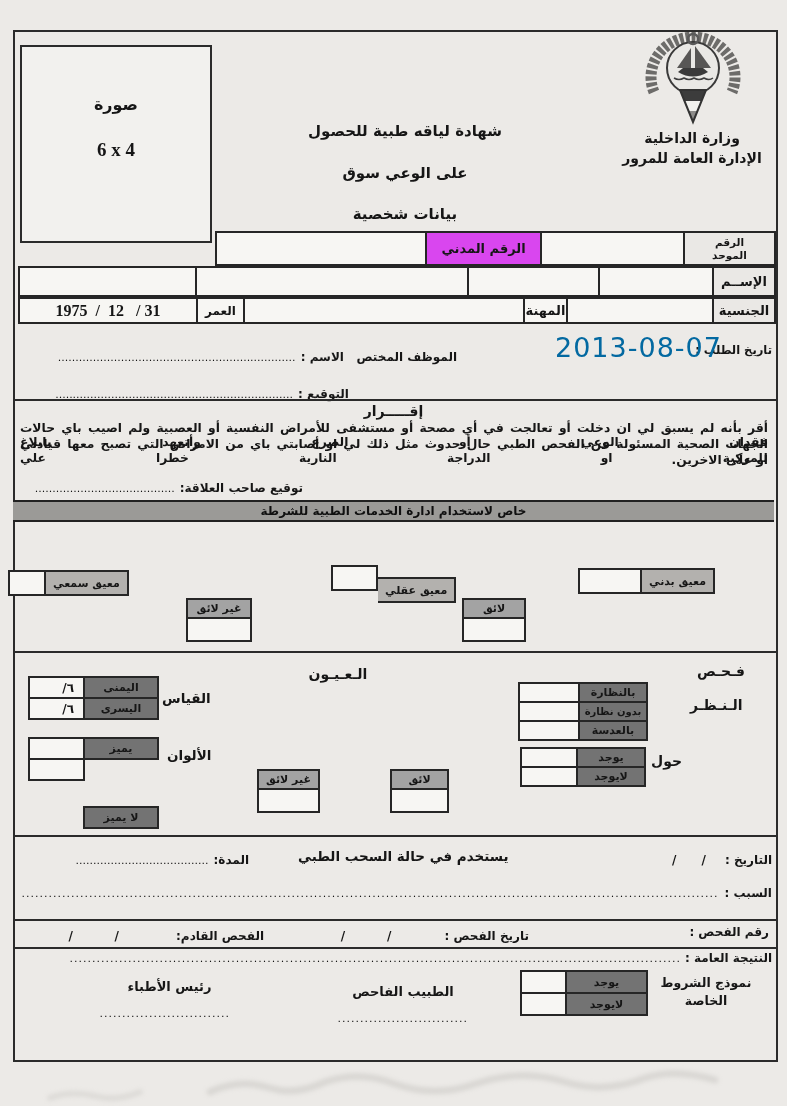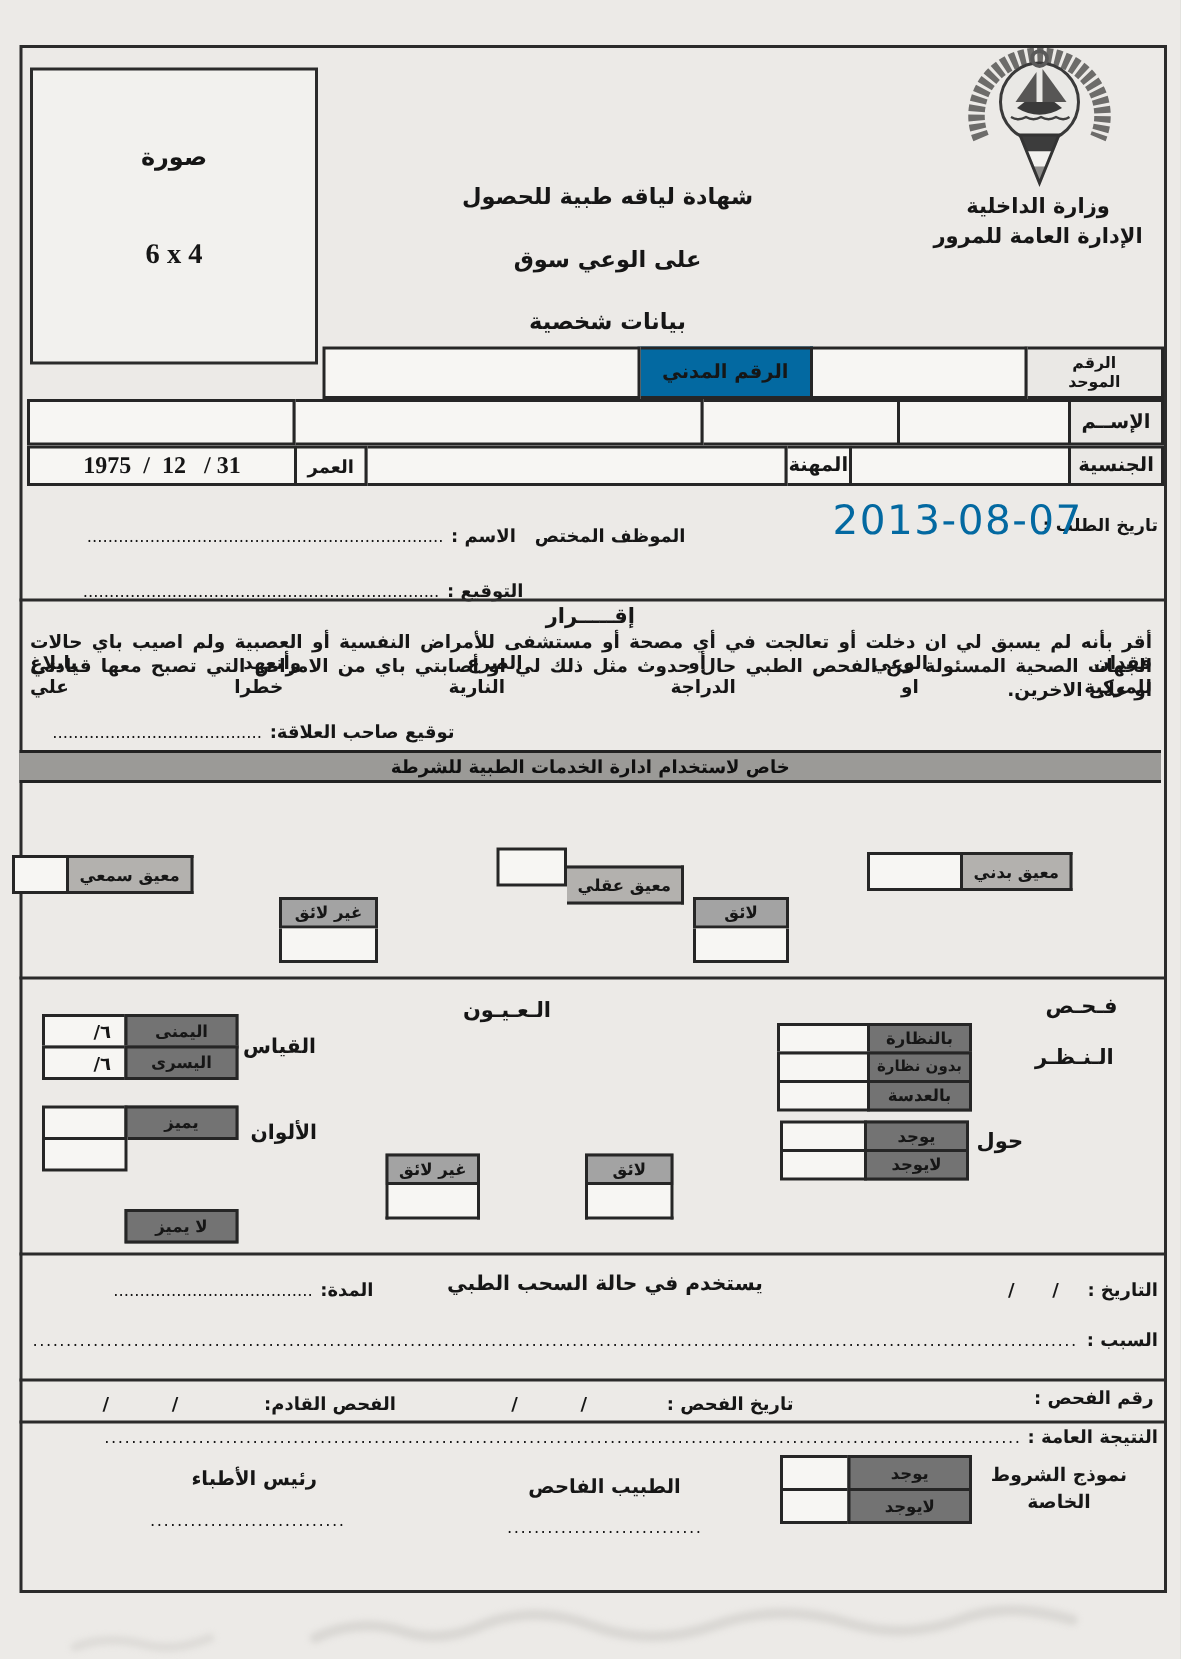--- a/index.html
+++ b/index.html
@@ -43,21 +43,21 @@
 </style>
 </head>
 <body>
 
 <div class="page">
 
   <div class="frame"></div>
 
   <div class="abs" style="left:20px;top:45px;width:192px;height:198px;border:2px solid #2b2b2b;background:#f2f1ee;box-sizing:border-box;">
     <div class="abs ctr b" style="left:0;top:48px;width:100%;font-size:16px;">صورة</div>
-    <div class="abs ctr b" style="left:0;top:92px;width:100%;font-size:19px;direction:ltr;font-family:'Liberation Serif','DejaVu Serif',serif;margin-top:20px;">6 x 4</div>
+    <div class="abs ctr b" style="left:0;top:92px;width:100%;font-size:19px;direction:ltr;font-family:'Liberation Serif','DejaVu Serif',serif;">6 x 4</div>
   </div>
 
   <div class="abs ctr b" style="left:250px;top:122px;width:310px;font-size:15px;">شهادة لياقه طبية للحصول</div>
   <div class="abs ctr b" style="left:250px;top:164px;width:310px;font-size:15px;">على الوعي سوق</div>
   <div class="abs ctr b" style="left:250px;top:205px;width:310px;font-size:15px;">بيانات شخصية</div>
 
   <div class="abs" style="left:640px;top:32px;width:104px;height:96px;">
     <svg width="104" height="96" viewBox="0 0 104 96">
       <defs>
           <clipPath id="sh">
@@ -80,21 +80,21 @@
     </svg>
   </div>
   <div class="abs ctr b" style="left:612px;top:130px;width:160px;font-size:14px;">وزارة الداخلية</div>
   <div class="abs ctr b" style="left:612px;top:150px;width:160px;font-size:14px;">الإدارة العامة للمرور</div>
 
   <div class="cell lab" style="left:683px;top:231px;width:93px;height:35px;background:#eae8e5;flex-direction:column;font-size:10.5px;line-height:13px;">
     <span>الرقم</span>
     <span>الموحد</span>
   </div>
   <div class="cell" style="left:540px;top:231px;width:145px;height:35px;"></div>
-  <div class="cell lab" style="left:425px;top:231px;width:117px;height:35px;background:#0369a1;">الرقم المدني</div>
+  <div class="cell lab" style="left:425px;top:231px;width:117px;height:35px;background:#d946ef;">الرقم المدني</div>
   <div class="cell" style="left:215px;top:231px;width:212px;height:35px;"></div>
 
   <div class="cell lab" style="left:712px;top:266px;width:64px;height:31px;">الإســم</div>
   <div class="cell" style="left:598px;top:266px;width:116px;height:31px;"></div>
   <div class="cell" style="left:467px;top:266px;width:133px;height:31px;"></div>
   <div class="cell" style="left:195px;top:266px;width:274px;height:31px;"></div>
   <div class="cell" style="left:18px;top:266px;width:179px;height:31px;"></div>
 
   <div class="cell lab" style="left:712px;top:297px;width:64px;height:27px;">الجنسية</div>
   <div class="cell" style="left:566px;top:297px;width:148px;height:27px;"></div>

